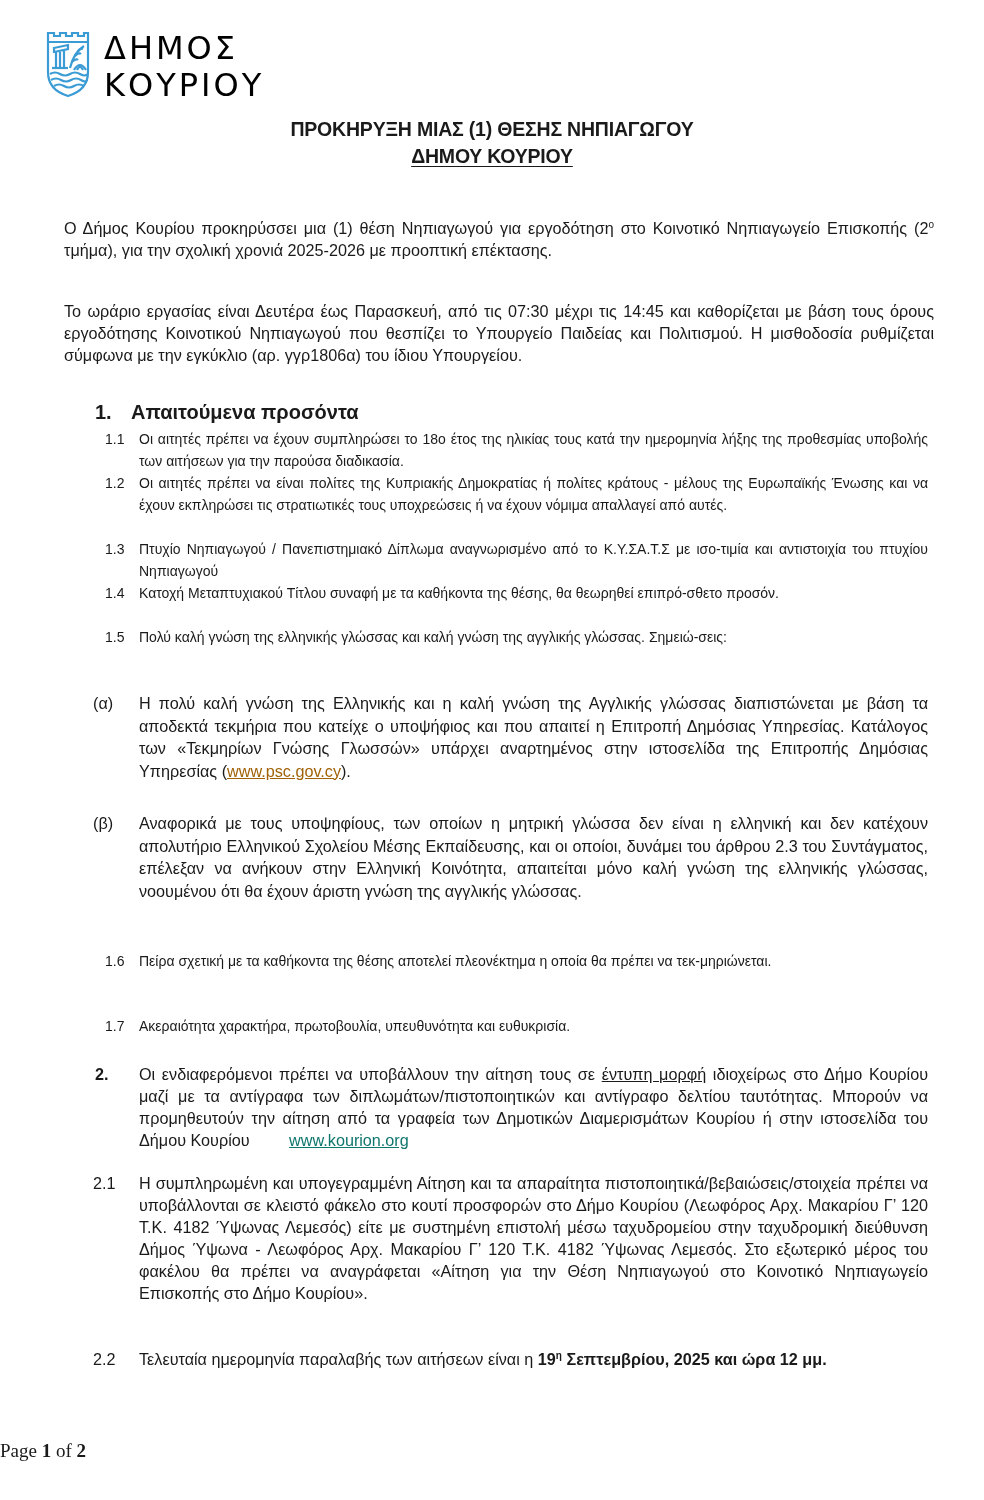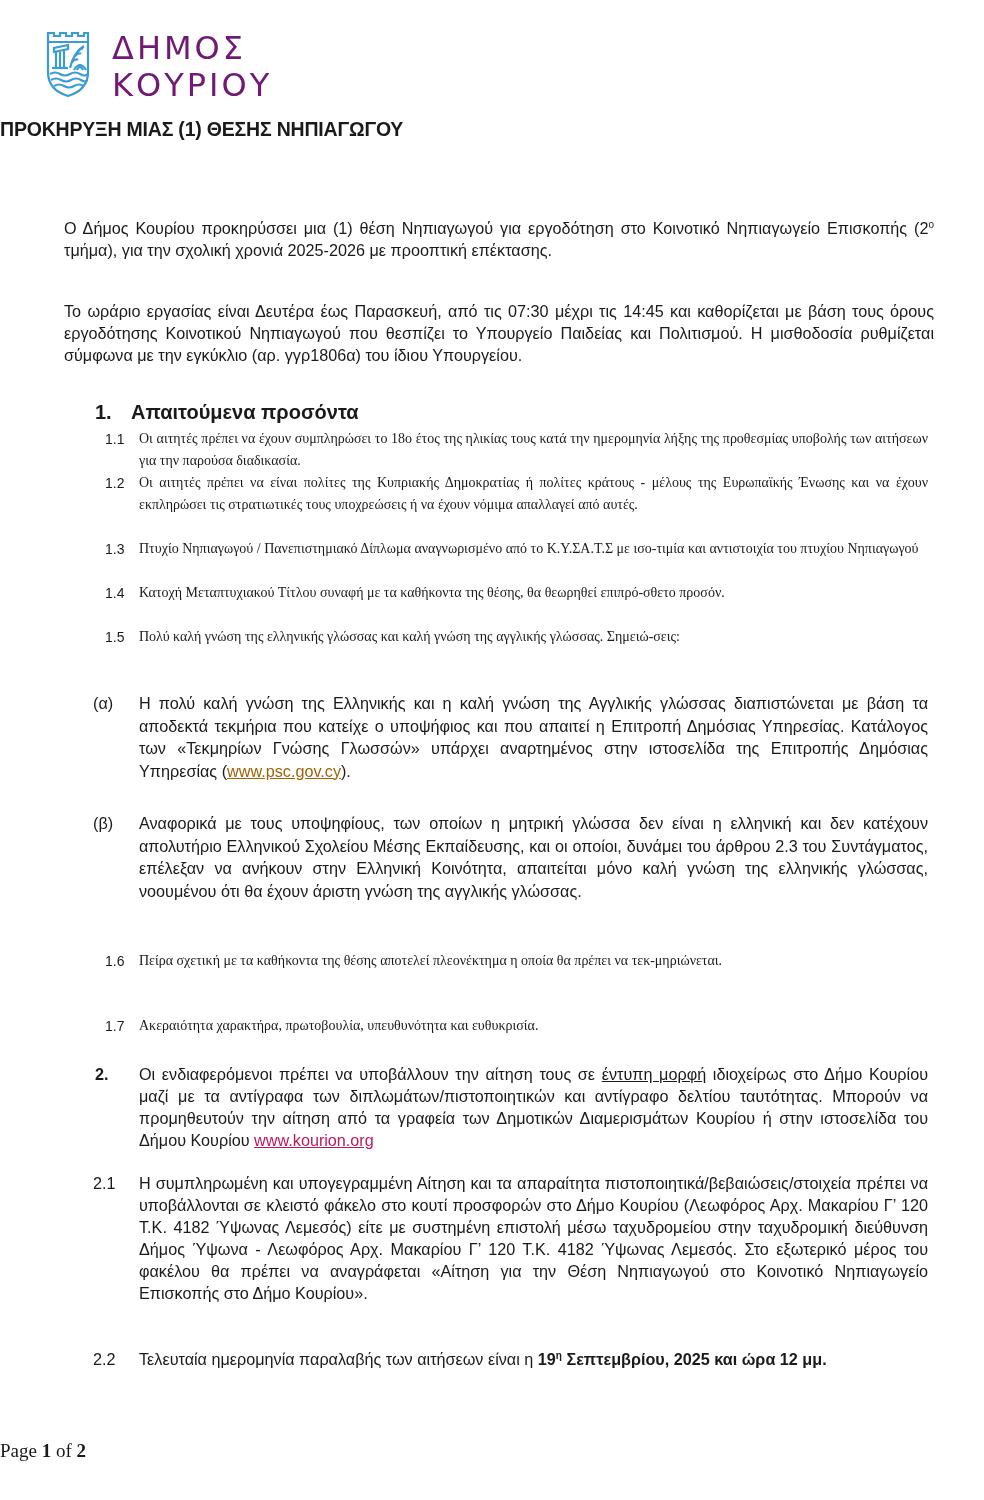--- a/index.html
+++ b/index.html
@@ -1,38 +1,38 @@
 <!DOCTYPE html>
 <html><head>
 <meta charset="utf-8">
 <style>
   html, body { margin:0; padding:0; background:#ffffff; }
   body { width:984px; height:1500px; position:relative; overflow:hidden;
          font-family:"Liberation Sans", sans-serif; color:#1a1a1a; }
   .logo { position:absolute; left:44px; top:30px; width:360px; height:75px; }
   .crest { position:absolute; left:0; top:0; width:48px; height:68px; }
-  .brand { position:absolute; left:68px; top:0; color:#701a75;
+  .brand { position:absolute; left:60px; top:0; color:#000000;
            font-family:"DejaVu Sans", sans-serif; font-size:32px; line-height:37px;
            letter-spacing:3px; font-weight:normal; }
-  .title { position:absolute; left:0; width:984px; top:116px; 
+  .title { position:absolute; left:0; width:984px; top:116px; text-align:center;
            font-weight:bold; font-size:19.5px; line-height:27px; letter-spacing:-0.2px; }
   .title .u { text-decoration:underline; text-underline-offset:3px; }
   .p { position:absolute; font-size:16.2px; line-height:22px; text-align:justify; }
   .intro1 { left:64px; top:217px; width:870px; }
   .intro2 { left:64px; top:300px; width:870px; }
   .sec { position:absolute; left:95px; top:401px; font-weight:bold; font-size:20px; }
   .sec .n { display:inline-block; width:36px; }
   .item { position:absolute; left:95px; width:833px; font-size:14px; line-height:22px; }
   .item .num { position:absolute; left:10px; top:0; }
-  .item .txt { margin-left:44px; text-align:justify; display:block;font-family:Liberation Serif, serif; }
+  .item .txt { margin-left:44px; text-align:justify; display:block; }
   .note { position:absolute; left:93px; width:835px; font-size:16.2px; line-height:22.5px; }
   .note .num { position:absolute; left:0; top:0; }
   .note .txt { margin-left:46px; display:block; text-align:justify; }
   a.link { color:#a16207; text-decoration:underline; }
-  a.link2 { color:#be185d; text-decoration:underline; }
+  a.link2 { color:#0f766e; text-decoration:underline;margin-left:35px; }
   .s2 { position:absolute; left:93px; width:835px; font-size:16.2px; line-height:22px; }
   .s2 .num { position:absolute; left:0; top:0; }
   .s2 .num.b { font-weight:bold; left:2px; }
   .s2 .txt { margin-left:46px; display:block; text-align:justify; }
   .u-plain { text-decoration:underline; }
   .footer { position:absolute; left:0; width:984px; top:1440px; text-align:left;
             font-family:"Liberation Serif", serif; font-size:19px; }
   sup { font-size:10px; line-height:0; }
 </style>
 </head>
@@ -55,20 +55,21 @@
       <path d="M10 56 Q15 53 20 56 T30 56 T40 56"></path>
     </g>
   </svg>
   <div class="brand">
     <div>ΔΗΜΟΣ ΚΟΥΡΙΟΥ</div>
   </div>
 </div>
 
 <div class="title">
   <div>ΠΡΟΚΗΡΥΞΗ ΜΙΑΣ (1) ΘΕΣΗΣ ΝΗΠΙΑΓΩΓΟΥ</div>
+  <div><span class="u">ΔΗΜΟΥ ΚΟΥΡΙΟΥ</span></div>
 </div>
 
 <div class="p intro1"><span>Ο Δήμος Κουρίου προκηρύσσει μια (1) θέση Νηπιαγωγού για εργοδότηση στο Κοινοτικό Νηπιαγωγείο Επισκοπής (2</span><sup>ο</sup><span> τμήμα), για την σχολική χρονιά 2025-2026 με προοπτική επέκτασης.</span></div>
 
 <div class="p intro2">Το ωράριο εργασίας είναι Δευτέρα έως Παρασκευή, από τις 07:30 μέχρι τις 14:45 και καθορίζεται με βάση τους όρους εργοδότησης Κοινοτικού Νηπιαγωγού που θεσπίζει το Υπουργείο Παιδείας και Πολιτισμού. Η μισθοδοσία ρυθμίζεται σύμφωνα με την εγκύκλιο (αρ. γγρ1806α) του ίδιου Υπουργείου.</div>
 
 <div class="sec">
   <span class="n">1.</span><span>Απαιτούμενα προσόντα</span>
 </div>
 

